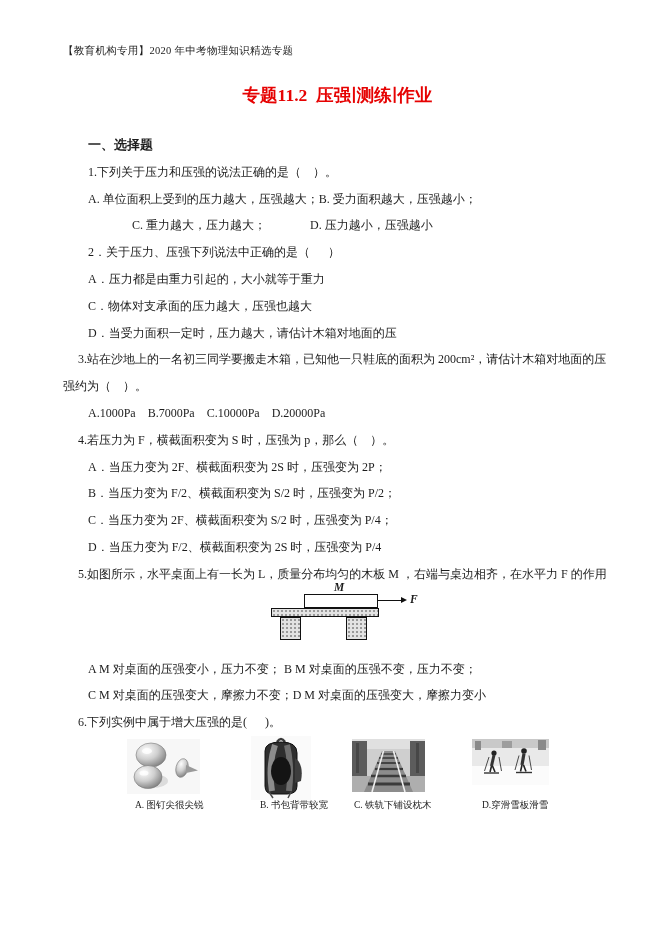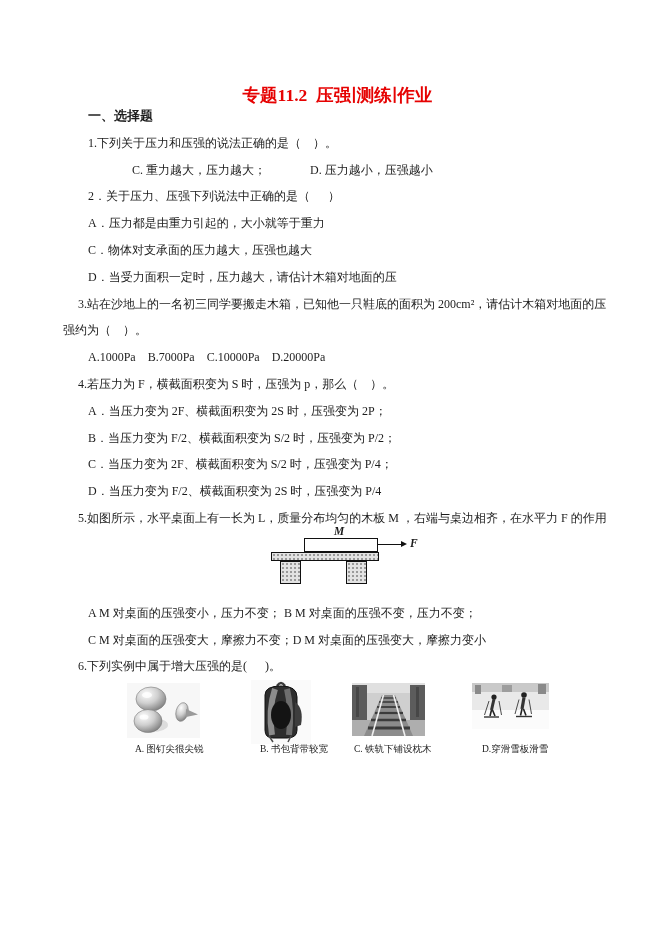--- a/index.html
+++ b/index.html
@@ -14,21 +14,21 @@
   .doc-header{
     position:absolute;left:63px;top:44px;
     font-size:10.5px;letter-spacing:0.3px;white-space:pre;
   }
   .doc-title{
     position:absolute;left:0;top:83px;width:661px;
     text-align:center;font-size:17.5px;font-weight:bold;
     color:#e60202;white-space:pre;padding-left:7px;
   }
   .content{
-    position:absolute;left:63px;top:103px;width:545px;
+    position:absolute;left:63px;top:132px;width:545px;
     font-size:12px;
   }
   .line{height:26.8px;line-height:26.8px;white-space:pre;}
   .ind15{padding-left:15px;}
   .ind25{padding-left:25px;}
   .section-heading{font-weight:bold;font-size:13px;}
   .col-c{display:inline-block;width:222px;text-align:center;}
   .col-qa{display:inline-block;width:196px;}
   
   .m-figure{position:relative;height:68px;}
@@ -61,27 +61,29 @@
   .cap-a{left:72px;}
   .cap-b{left:181px;margin-left:16px;}
   .cap-c{left:291px;}
   .cap-d{left:419px;}
 </style>
 </head>
 <body>
 
 <div class="page">
 
+  <div class="doc-header">【教育机构专用】2020 年中考物理知识精选专题</div>
   <div class="doc-title">专题11.2  压强∣测练∣作业</div>
 
   <div class="content">
 
     <div class="line ind25 section-heading">一、选择题</div>
 
     <div class="line ind25">1.下列关于压力和压强的说法正确的是（    ）。</div>
+    <div class="line ind25">A. 单位面积上受到的压力越大，压强越大；B. 受力面积越大，压强越小；</div>
     <div class="line ind25"><span class="col-c">C. 重力越大，压力越大；</span><span>D. 压力越小，压强越小</span></div>
 
     <div class="line ind25">2．关于压力、压强下列说法中正确的是（      ）</div>
     <div class="line ind25">A．压力都是由重力引起的，大小就等于重力</div>
     <div class="line ind25">C．物体对支承面的压力越大，压强也越大</div>
     <div class="line ind25">D．当受力面积一定时，压力越大，请估计木箱对地面的压</div>
 
     <div class="line ind15">3.站在沙地上的一名初三同学要搬走木箱，已知他一只鞋底的面积为 200cm²，请估计木箱对地面的压</div>
     <div class="line">强约为（    ）。</div>
     <div class="line ind25">A.1000Pa    B.7000Pa    C.10000Pa    D.20000Pa</div>

